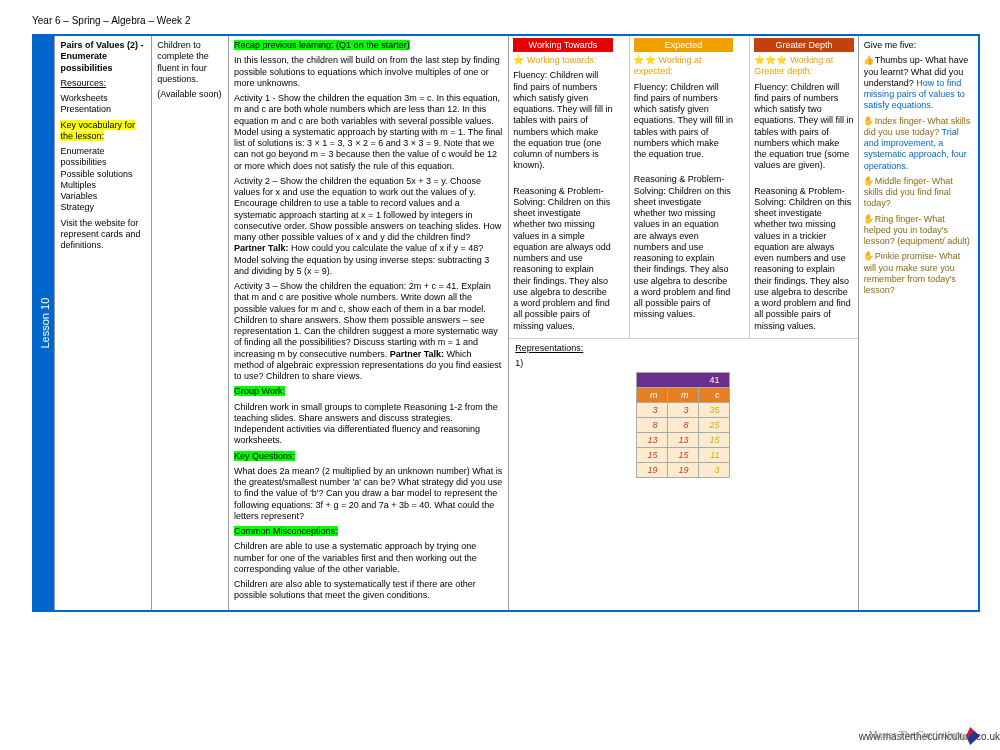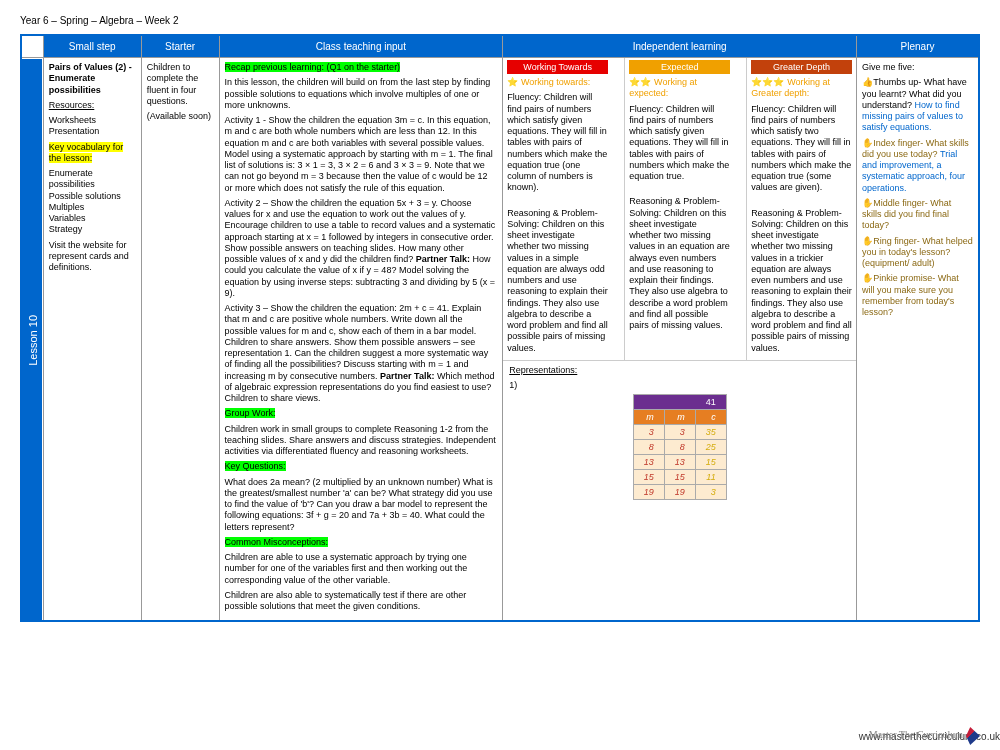--- a/index.html
+++ b/index.html
@@ -1,17 +1,17 @@
 <!DOCTYPE html>
 <html><head>
 <meta charset="utf-8">
 <style>
 *{box-sizing:border-box;margin:0;padding:0}
 body{font-family:"Segoe UI",Tahoma,sans-serif;font-size:9px;background:#fff;width:1000px;height:750px;overflow:hidden;position:relative}
-.page{padding:15px 20px 10px 20px}
+.page{padding:15px 20px 10px 32px}
 .header{display:flex;align-items:center;margin-bottom:8px;font-size:10px}
 .plan-table{border-collapse:collapse;width:100%;table-layout:fixed;border:2px solid #0066cc}
 .plan-table td,.plan-table th{border:1px solid #999;vertical-align:top;padding:4px 5px}
 .top-row th{background:#0066cc;color:#fff;font-weight:normal;text-align:center;padding:5px;font-size:10px}
 .lesson-tab{background:#0066cc;color:#fff;writing-mode:vertical-rl;transform:rotate(180deg);text-align:center;vertical-align:middle;width:20px;font-size:11px;padding:0}
 .col-small{width:88px}
 .col-starter{width:70px}
 .col-teach{width:255px}
 .col-indep{width:318px}
 .col-plenary{width:110px}
@@ -50,28 +50,20 @@
 <table class="plan-table">
 <colgroup>
 <col style="width:20px">
         <col class="col-small">
         <col class="col-starter">
         <col class="col-teach">
         <col class="col-indep">
         <col class="col-plenary">
 </colgroup>
 <tbody>
-        <tr class="top-row">
-<th style="background:#fff;border-top:2px solid #0066cc"></th>
-<th>Small step</th>
-<th>Starter</th>
-<th>Class teaching input</th>
-<th colspan="1">Independent learning</th>
-<th>Plenary</th>
-</tr>
 <tr>
 <td class="lesson-tab">Lesson 10</td>
 
 <td>
 <p><b>Pairs of Values (2) - Enumerate possibilities</b></p>
 <p><u>Resources:</u></p>
 <p style="white-space:pre-line">Worksheets
 Presentation</p>
 <p><span class="hl-yellow">Key vocabulary for the lesson:</span></p>
 <p style="white-space:pre-line">Enumerate possibilities

